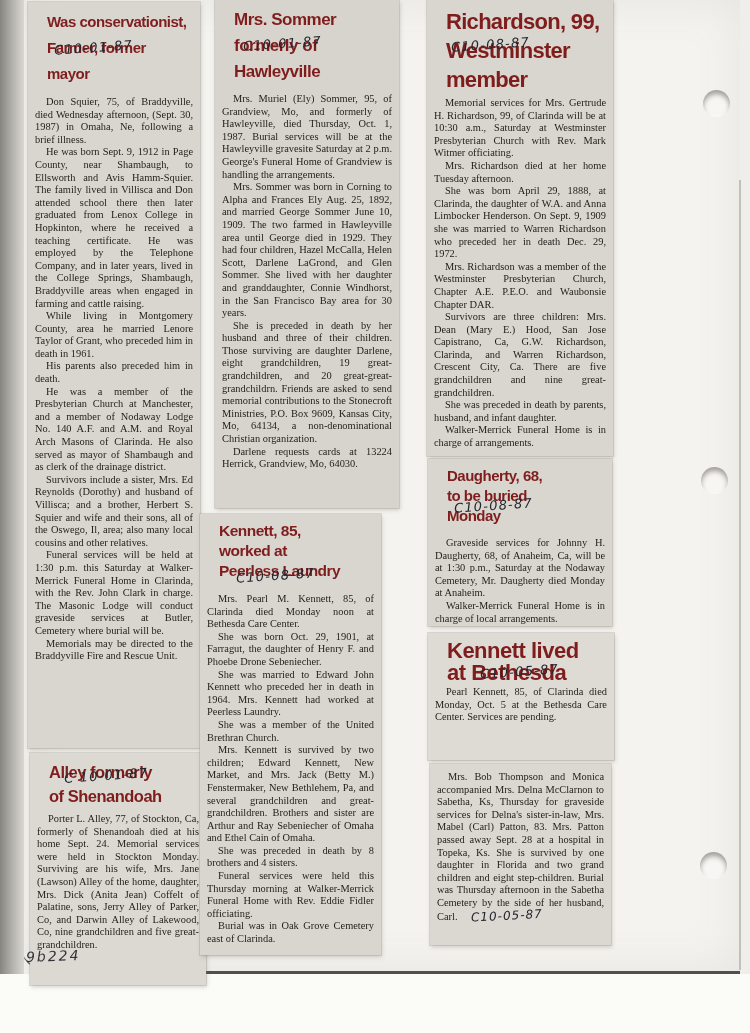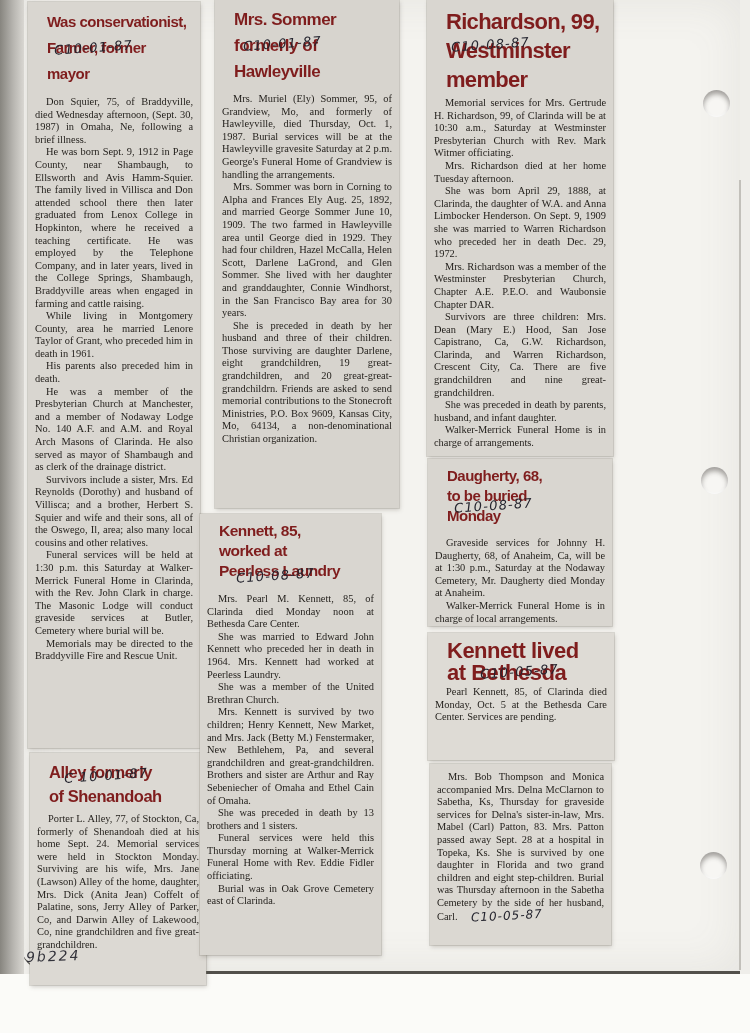--- a/index.html
+++ b/index.html
@@ -100,32 +100,34 @@
   </article>
 
   <article class="clip clip-sommer">
     <h2 class="hl">Mrs. Sommer
 formerly of
 Hawleyville</h2>
     <div class="ann ann-sommer">C10-01-87</div>
     <p>Mrs. Muriel (Ely) Sommer, 95, of Grandview, Mo, and formerly of Hawleyville, died Thursday, Oct. 1, 1987. Burial services will be at the Hawleyville gravesite Saturday at 2 p.m. George's Funeral Home of Grandview is handling the arrangements.</p>
     <p>Mrs. Sommer was born in Corning to Alpha and Frances Ely Aug. 25, 1892, and married George Sommer June 10, 1909. The two farmed in Hawleyville area until George died in 1929. They had four children, Hazel McCalla, Helen Scott, Darlene LaGrond, and Glen Sommer. She lived with her daughter and granddaughter, Connie Windhorst, in the San Francisco Bay area for 30 years.</p>
     <p>She is preceded in death by her husband and three of their children. Those surviving are daughter Darlene, eight grandchildren, 19 great-grandchildren, and 20 great-great-grandchildrn. Friends are asked to send memorial contributions to the Stonecroft Ministries, P.O. Box 9609, Kansas City, Mo, 64134, a non-denominational Christian organization.</p>
+    <p>Darlene requests cards at 13224 Herrick, Grandview, Mo, 64030.</p>
   </article>
 
   <article class="clip clip-kennett85">
     <h2 class="hl">Kennett, 85,
 worked at
 Peerless Laundry</h2>
     <div class="ann ann-kennett85">C10-08-87</div>
     <p>Mrs. Pearl M. Kennett, 85, of Clarinda died Monday noon at Bethesda Care Center.</p>
+    <p>She was born Oct. 29, 1901, at Farragut, the daughter of Henry F. and Phoebe Drone Sebeniecher.</p>
     <p>She was married to Edward John Kennett who preceded her in death in 1964. Mrs. Kennett had worked at Peerless Laundry.</p>
     <p>She was a member of the United Brethran Church.</p>
-    <p>Mrs. Kennett is survived by two children; Henry Kennett, New Market, and Mrs. Jack (Betty M.) Fenstermaker, New Bethlehem, Pa, and several grandchildren and great-grandchildren. Brothers and sister are Arthur and Ray Sebeniecher of Omaha and Ethel Cain of Omaha.</p>
-    <p>She was preceded in death by 13 brothers and 1 sisters.</p>
+    <p>Mrs. Kennett is survived by two children; Edward Kennett, New Market, and Mrs. Jack (Betty M.) Fenstermaker, New Bethlehem, Pa, and several grandchildren and great-grandchildren. Brothers and sister are Arthur and Ray Sebeniecher of Omaha and Ethel Cain of Omaha.</p>
+    <p>She was preceded in death by 8 brothers and 4 sisters.</p>
     <p>Funeral services were held this Thursday morning at Walker-Merrick Funeral Home with Rev. Eddie Fidler officiating.</p>
     <p>Burial was in Oak Grove Cemetery east of Clarinda.</p>
   </article>
 
   <article class="clip clip-richardson">
     <h2 class="hl">Richardson, 99,
 Westminster member</h2>
     <div class="ann ann-richardson">C10-08-87</div>
     <p>Memorial services for Mrs. Gertrude H. Richardson, 99, of Clarinda will be at 10:30 a.m., Saturday at Westminster Presbyterian Church with Rev. Mark Witmer officiating.</p>
     <p>Mrs. Richardson died at her home Tuesday afternoon.</p>

